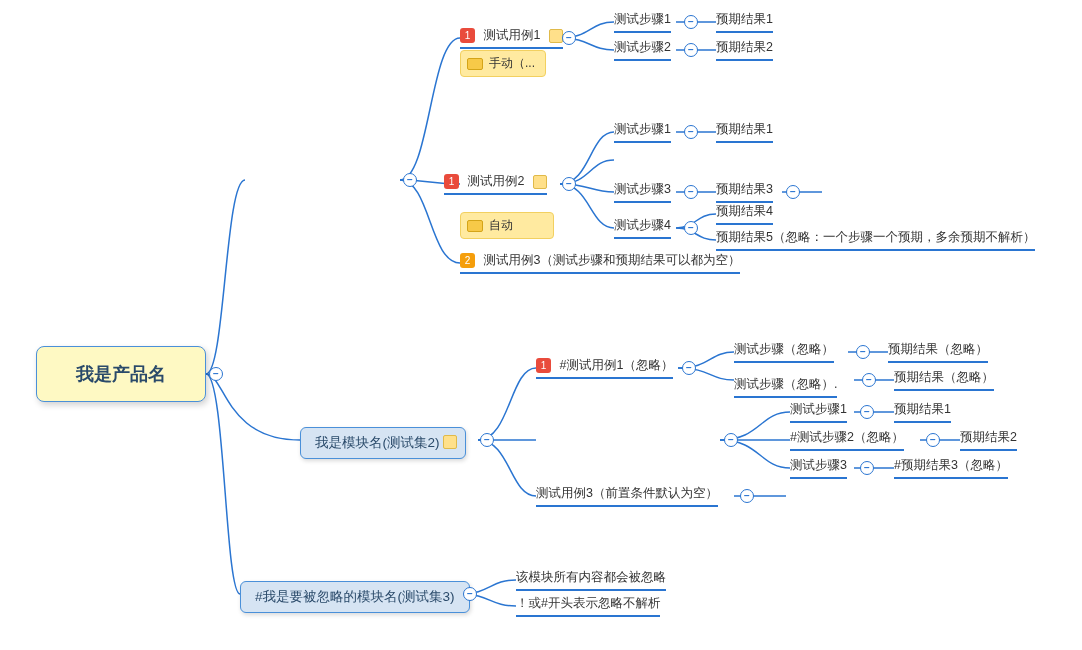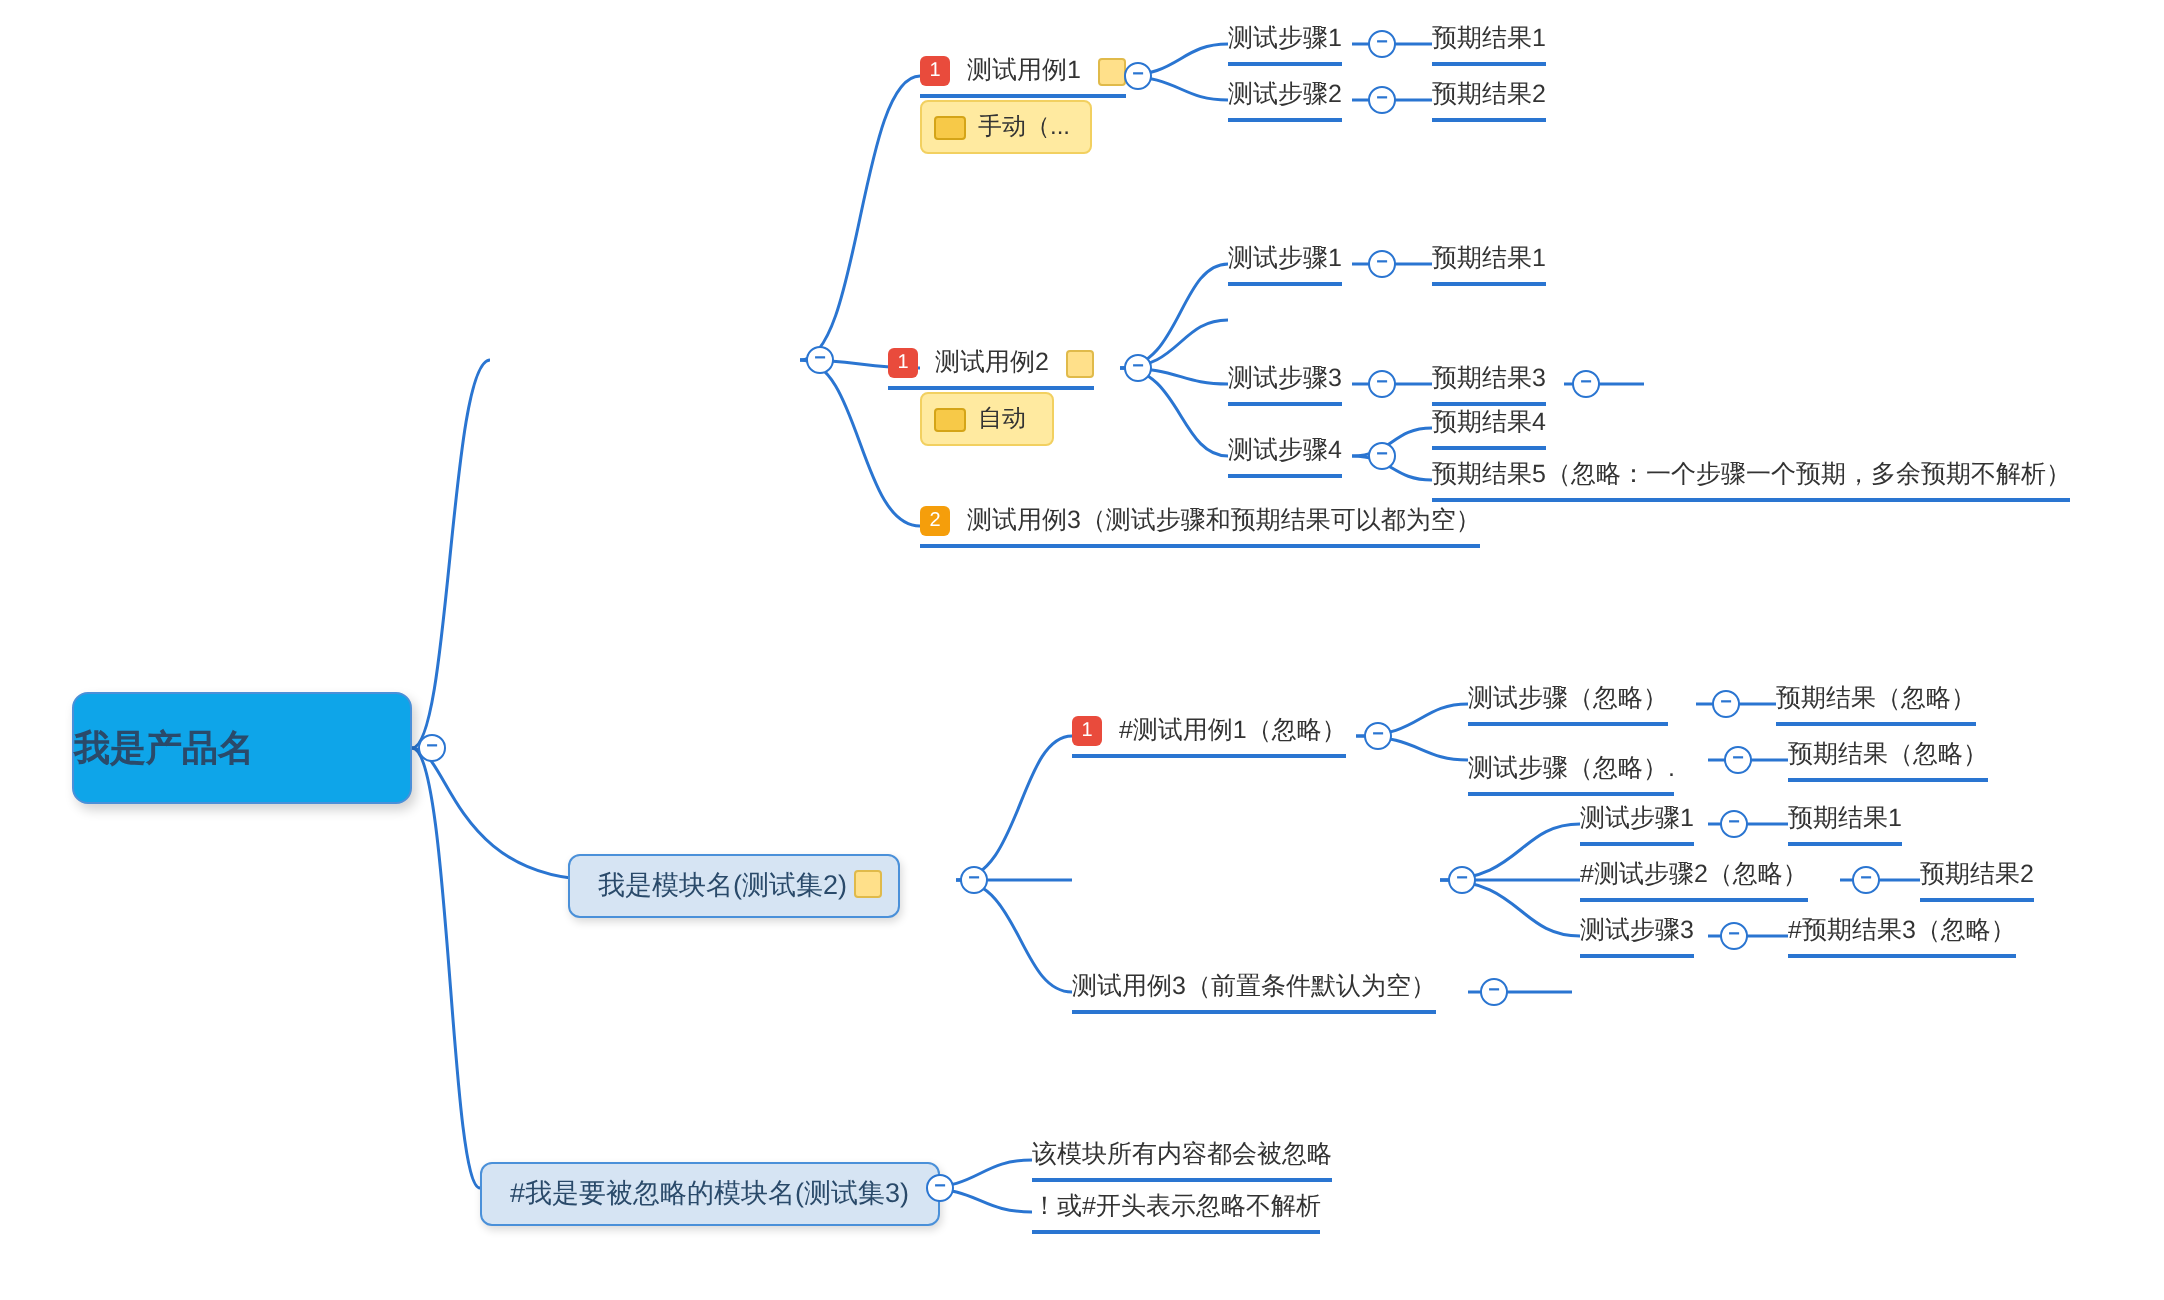--- a/index.html
+++ b/index.html
@@ -15,27 +15,27 @@
     overflow: hidden;
   }
   .canvas { position: absolute; inset: 0; }
 
   .root-node {
     position: absolute;
     left: 36px;
     top: 346px;
     width: 170px;
     height: 56px;
-    background: #0ea5e9;
+    background: #fef9c3;
     border: 1px solid #4a90d9;
     border-radius: 8px;
     box-shadow: 2px 3px 6px rgba(0,0,0,.18);
     display: flex;
     align-items: center;
-    justify-content: flex-start;
+    justify-content: center;
     font-size: 18px;
     font-weight: 600;
     color: #2a4a6a;
   }
 
   .module-node {
     position: absolute;
     background: #d6e4f3;
     border: 1px solid #4a90d9;
     border-radius: 6px;
@@ -170,21 +170,21 @@
   <path d="M460 594 C 490 594 490 606 516 606"></path>
 </svg>
 
 <div class="root-node">
   <span>我是产品名</span>
 </div>
 <div class="collapse" style="left:209px;top:367px"></div>
 
 <div class="collapse" style="left:403px;top:173px"></div>
 
-<div class="module-node" style="left:284px;top:427px;padding-right:25px">
+<div class="module-node" style="left:300px;top:427px;padding-right:25px">
   <span>我是模块名(测试集2)</span>
   <span class="note-ico" style="position:absolute;right:8px;top:7px"></span>
 </div>
 <div class="collapse" style="left:480px;top:433px"></div>
 
 <div class="module-node" style="left:240px;top:581px">
   <span>#我是要被忽略的模块名(测试集3)</span>
 </div>
 <div class="collapse" style="left:463px;top:587px"></div>
 
@@ -206,21 +206,21 @@
 <div class="leaf" style="left:614px;top:39px"><span>测试步骤2</span></div>
 <div class="collapse" style="left:684px;top:43px"></div>
 <div class="leaf" style="left:716px;top:39px"><span>预期结果2</span></div>
 
 <div class="leaf" style="left:444px;top:173px">
   <span class="prio red">1</span>
   <span>测试用例2</span>
   <span class="note-ico"></span>
 </div>
 <div class="collapse" style="left:562px;top:177px"></div>
-<div class="yellow-tag" style="left:460px;top:196px;width:67px">
+<div class="yellow-tag" style="left:460px;top:212px;width:94px">
   <span class="tag-ico"></span>
   <span>自动</span>
 </div>
 
 <div class="leaf" style="left:614px;top:121px"><span>测试步骤1</span></div>
 <div class="collapse" style="left:684px;top:125px"></div>
 <div class="leaf" style="left:716px;top:121px"><span>预期结果1</span></div>
 
 
 <div class="leaf" style="left:614px;top:181px"><span>测试步骤3</span></div>

